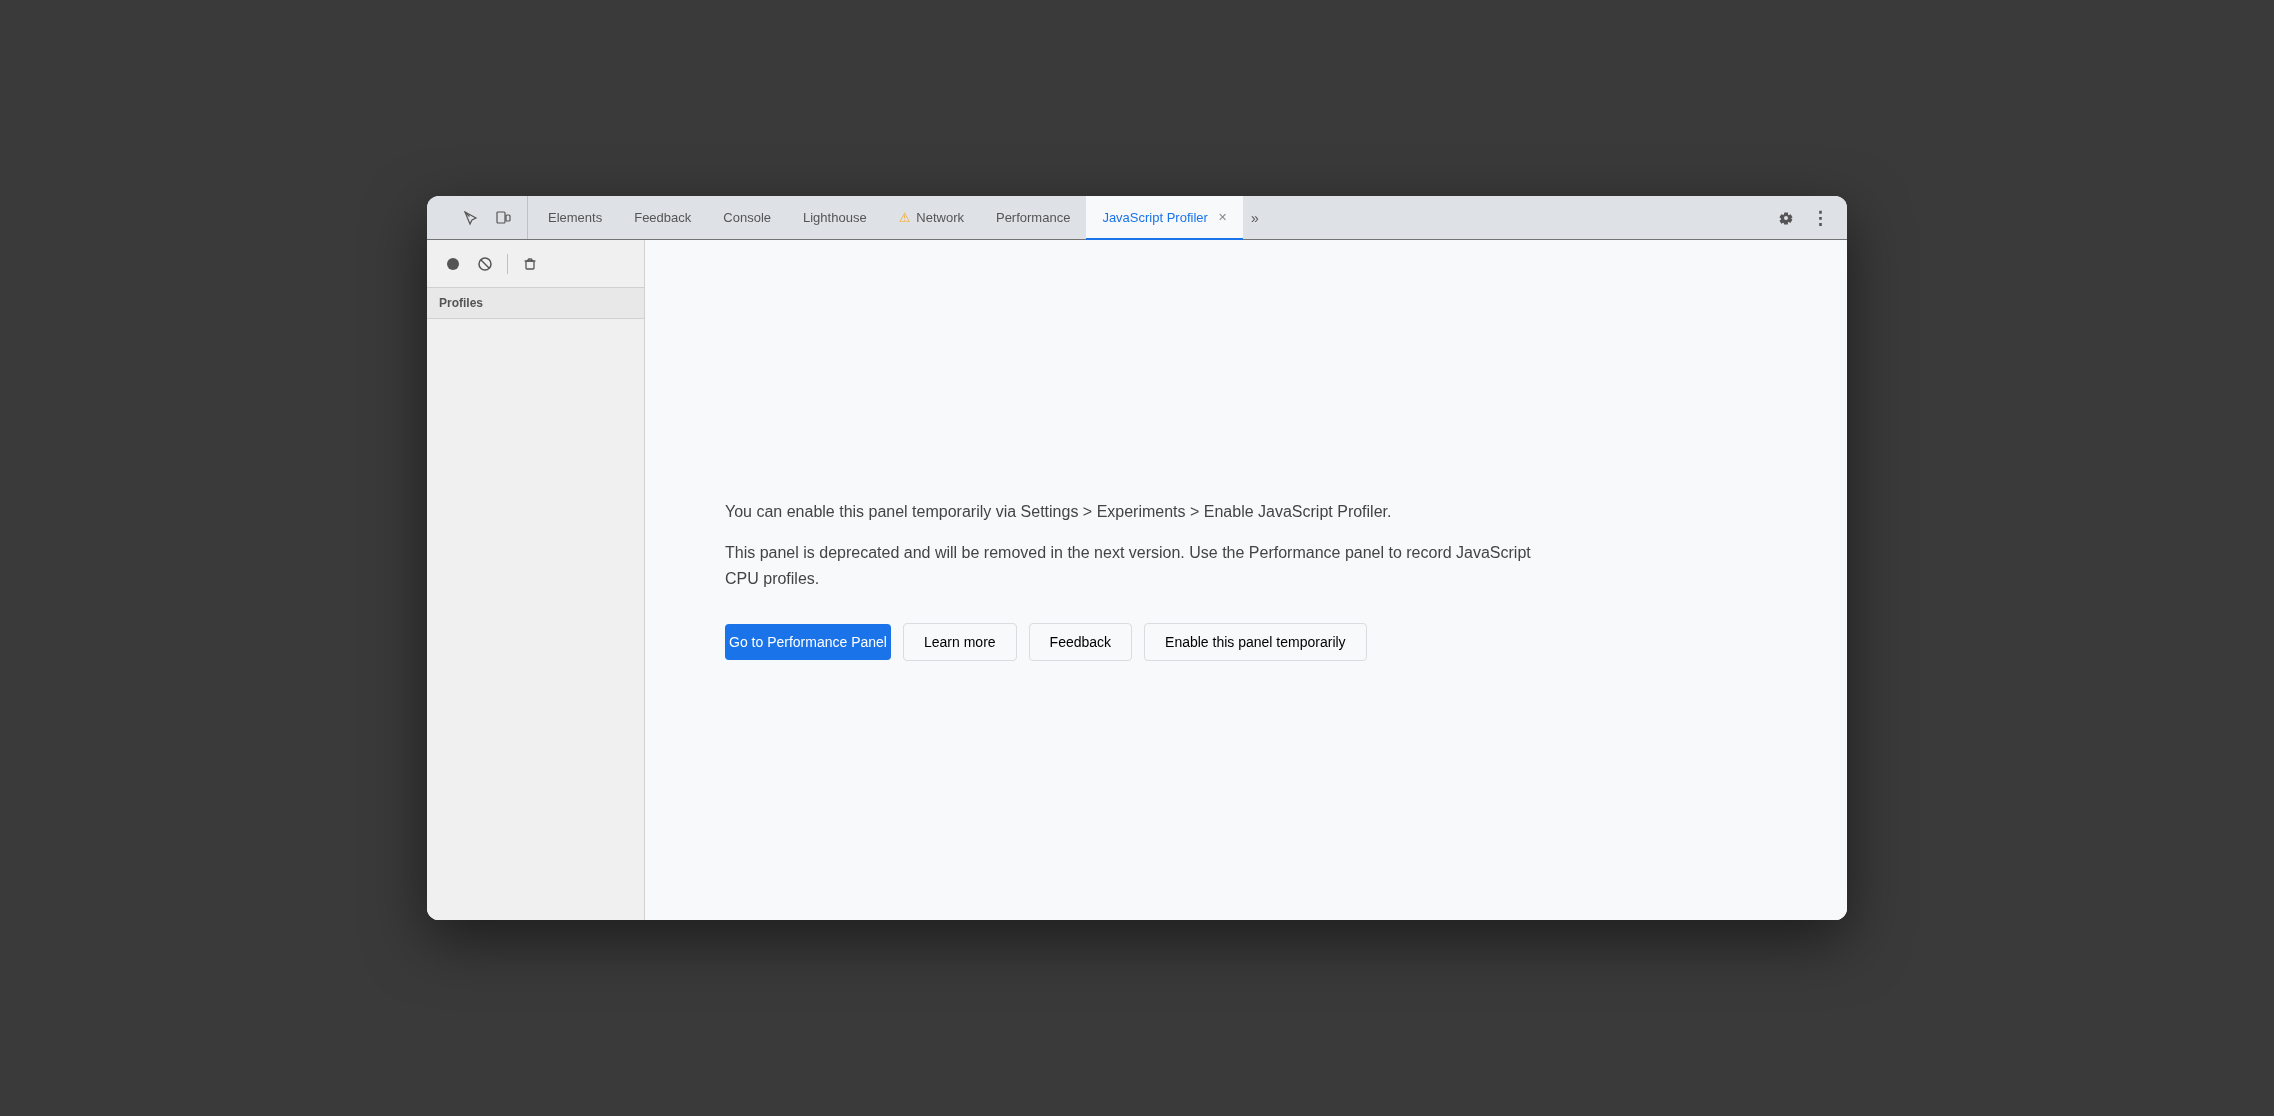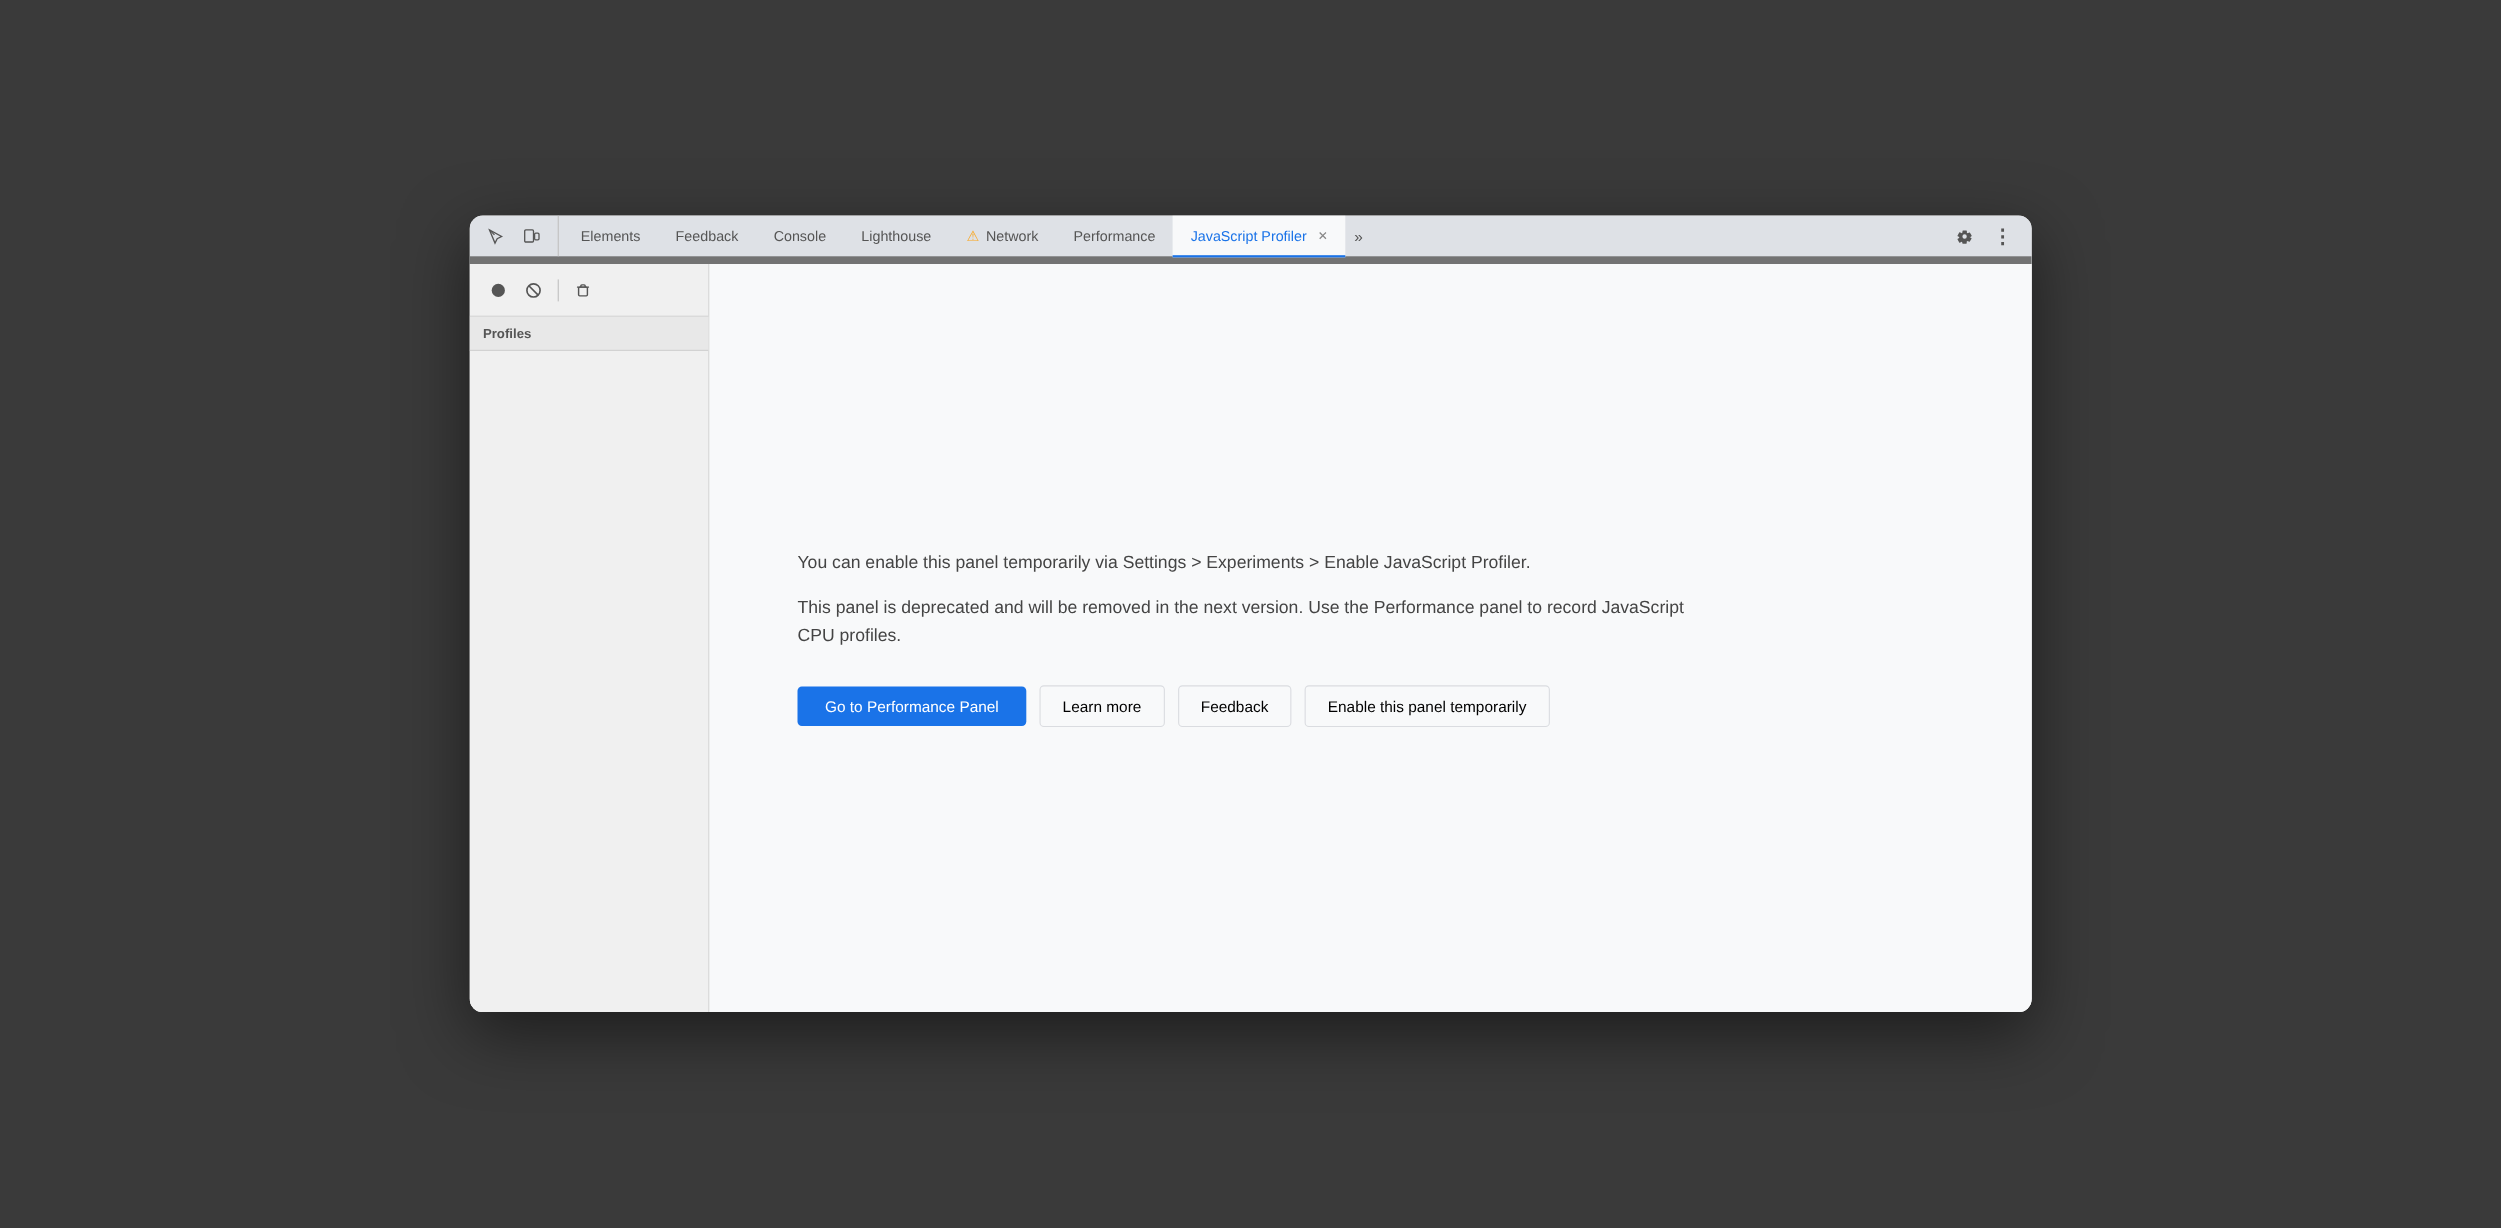--- a/index.html
+++ b/index.html
@@ -55,22 +55,22 @@
       color: #333;
       font-weight: 500;
     }
 
     
     .tab-bar {
       background: #dee1e6;
       height: 44px;
       display: flex;
       align-items: stretch;
-      border-bottom: 7px solid #737373;
-      padding-left: 0;
+      border-bottom: 1px solid #737373;
+      padding-left: 20px;
     }
 
     .toolbar-icons {
       display: flex;
       align-items: center;
       gap: 0;
       padding: 0 8px;
       border-right: 1px solid #c0c0c0;
       margin-right: 4px;
     }
@@ -235,21 +235,21 @@
       gap: 12px;
       align-items: center;
       flex-wrap: wrap;
     }
 
     .btn-primary {
       background: #1a73e8;
       color: white;
       border: none;
       border-radius: 4px;
-      padding: 10px 25px;
+      padding: 10px 4px;
       font-size: 14px;
       font-weight: 500;
       cursor: pointer;
       white-space: nowrap;
     }
 
     .btn-secondary {
       background: transparent;
       color: #000000;
       border: 1px solid #dadce0;

